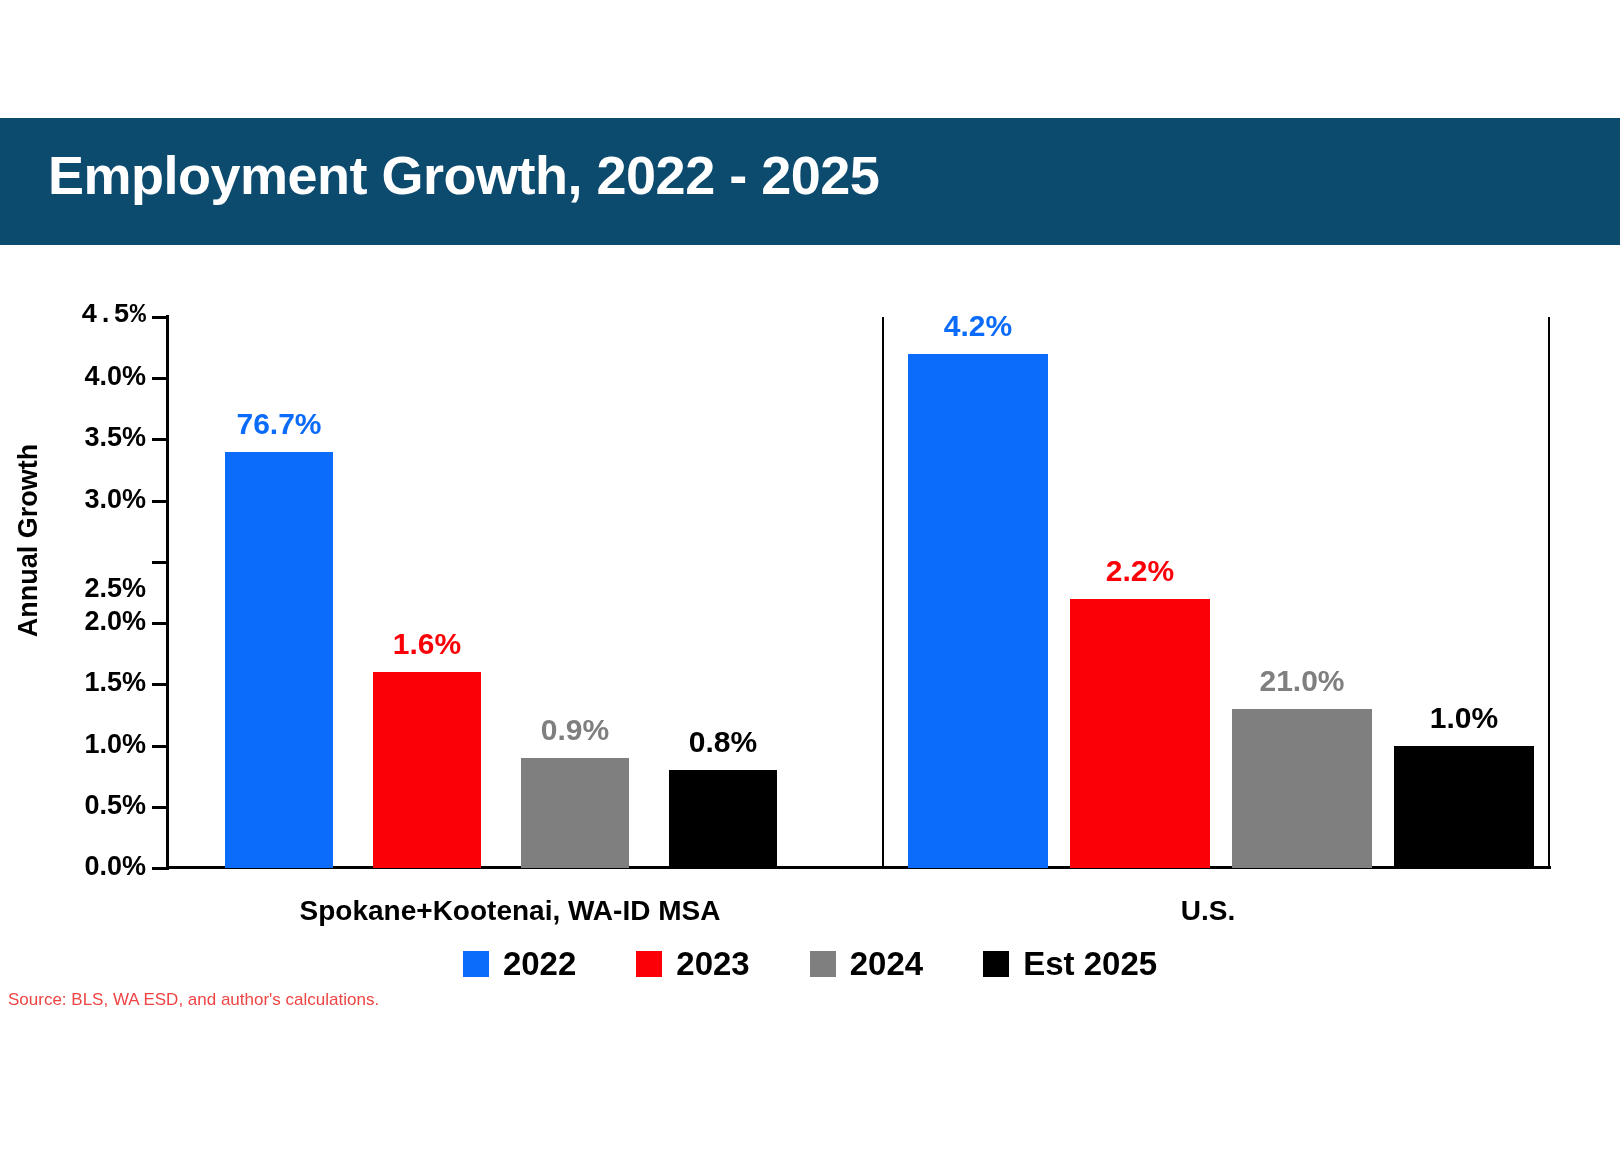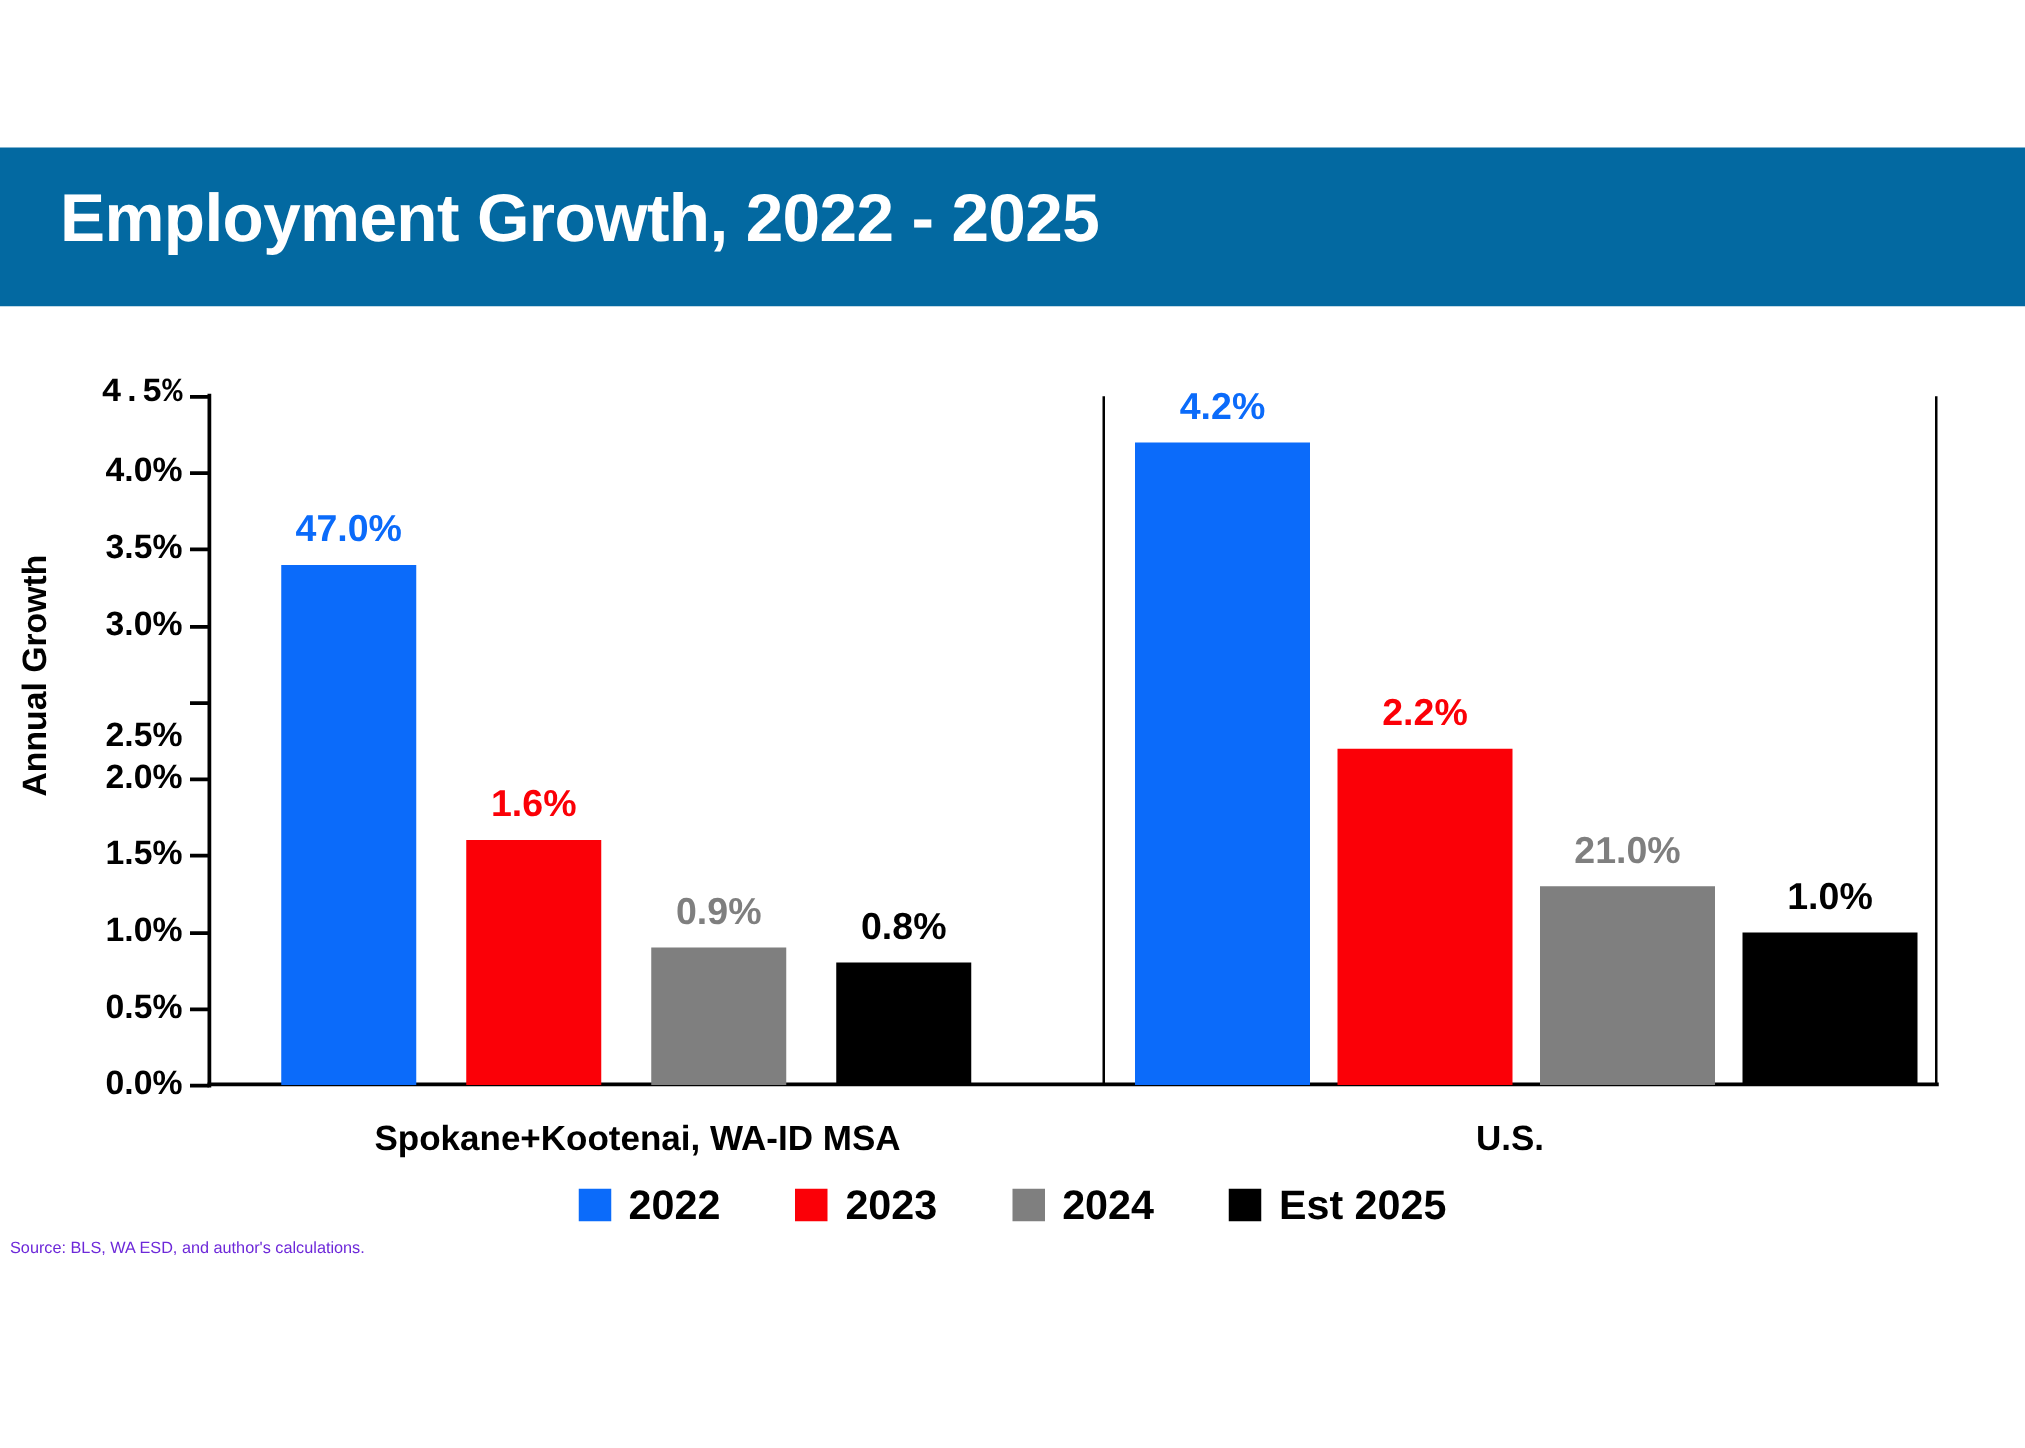--- a/index.html
+++ b/index.html
@@ -15,21 +15,21 @@
     font-family: "Liberation Sans", sans-serif;
   }
 
   
   #title-band {
     position: absolute;
     left: 0;
     top: 118px;
     width: 1620px;
     height: 127px;
-    background: #0369a1;
+    background: #0c4a6e;
   }
   #title-text {
     position: absolute;
     left: 48px;
     top: 26px;
     font-size: 54px;
     font-weight: bold;
     color: #ffffff;
     letter-spacing: -0.5px;
     white-space: nowrap;
@@ -152,22 +152,22 @@
     font-weight: bold;
     color: #000000;
     white-space: nowrap;
   }
 
   
   #source {
     position: absolute;
     left: 8px;
     top: 745px;
-    font-size: 13px;
-    color: #6d28d9;
+    font-size: 17px;
+    color: #ef4444;
     white-space: nowrap;
   }
 </style>
 </head>
 <body>
 
 <div id="title-band">
   <div id="title-text">Employment Growth, 2022 - 2025</div>
 </div>
 
@@ -199,21 +199,21 @@
       <div class="ytick-label" style="left: 36px; top: 116.222px;">4.0%</div>
       <div class="ytick-mark" style="top: 132.222px;"></div>
       <div class="ytick-label" style="left: 36px; top: 55px; font-family: Liberation Mono, monospace;">4.5%</div>
       <div class="ytick-mark" style="top: 71px;"></div>
     </div>
   <div id="dividers">
       <div class="group-divider" style="left: 882px;"></div>
     </div>
   <div id="bars">
       <div class="bar" style="left: 225px; width: 108px; top: 206.689px; height: 416.311px; background: rgb(11, 107, 250);"></div>
-      <div class="bar-label" style="left: 185px; width: 188px; top: 161.689px; color: rgb(11, 107, 250);">47.0%</div>
+      <div class="bar-label" style="left: 185px; width: 188px; top: 161.689px; color: rgb(11, 107, 250);">76.7%</div>
       <div class="bar" style="left: 373px; width: 108px; top: 427.089px; height: 195.911px; background: rgb(251, 0, 7);"></div>
       <div class="bar-label" style="left: 333px; width: 188px; top: 382.089px; color: rgb(251, 0, 7);">1.6%</div>
       <div class="bar" style="left: 521px; width: 108px; top: 512.8px; height: 110.2px; background: rgb(127, 127, 127);"></div>
       <div class="bar-label" style="left: 481px; width: 188px; top: 467.8px; color: rgb(127, 127, 127);">0.9%</div>
       <div class="bar" style="left: 669px; width: 108px; top: 525.044px; height: 97.9556px; background: rgb(0, 0, 0);"></div>
       <div class="bar-label" style="left: 629px; width: 188px; top: 480.044px; color: rgb(0, 0, 0);">0.8%</div>
       <div class="bar" style="left: 908px; width: 140px; top: 108.733px; height: 514.267px; background: rgb(11, 107, 250);"></div>
       <div class="bar-label" style="left: 868px; width: 220px; top: 63.7333px; color: rgb(11, 107, 250);">4.2%</div>
       <div class="bar" style="left: 1070px; width: 140px; top: 353.622px; height: 269.378px; background: rgb(251, 0, 7);"></div>
       <div class="bar-label" style="left: 1030px; width: 220px; top: 308.622px; color: rgb(251, 0, 7);">2.2%</div>

